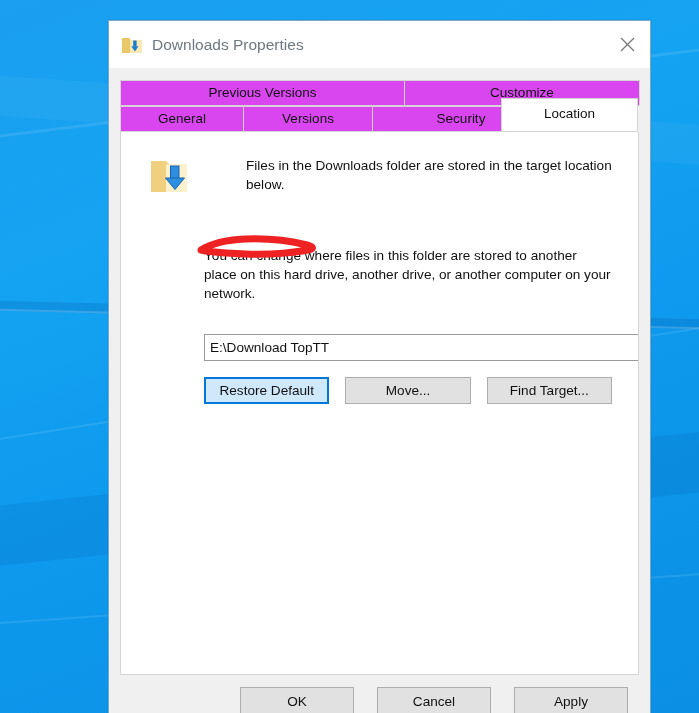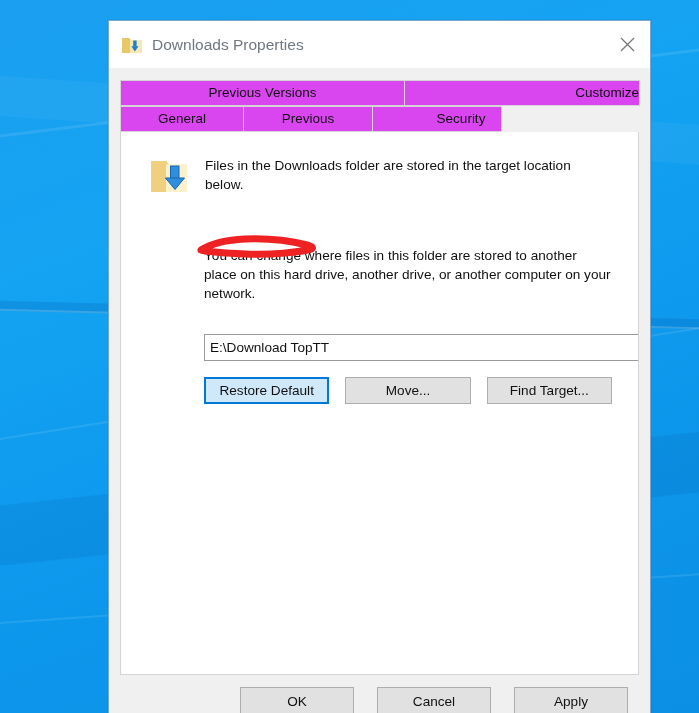--- a/index.html
+++ b/index.html
@@ -119,21 +119,21 @@
     font-size: 13.5px;
     color: #111;
     text-align: center;
     line-height: 24px;
     height: 26px;
     cursor: default;
     position: relative;
     margin-right: -1px;
   }
   .tab.r1-a { width: 285px; }
-  .tab.r1-b { width: 236px; text-align: right; }
+  .tab.r1-b { width: 236px; }
   .tab.r2-a { width: 124px; }
   .tab.r2-b { width: 130px; }
   .tab.r2-c { width: 130px; padding-left: 48px; }
   .tab.active {
     background: #ffffff;
     border-bottom-color: #ffffff;
     height: 34px;
     line-height: 30px;
     margin-top: -8px;
     border-color: #d4d4d4;
@@ -155,20 +155,21 @@
   }
 
   
   .panel-inner {
     position: relative;
     padding: 22px 26px 0 22px;
   }
   .info-row {
     display: flex;
     align-items: flex-start;
+    gap: 41px;
   }
   #folder-icon-large {
     width: 44px;
     height: 44px;
     flex: 0 0 auto;
     position: relative;
     margin-top: 0px;
     margin-left: 4px;
   }
   .info-text {
@@ -299,24 +300,27 @@
         </div>
         <div class="tab r1-b">
           <span>Customize</span>
         </div>
       </div>
       <div class="tab-row">
         <div class="tab r2-a">
           <span>General</span>
         </div>
         <div class="tab r2-b">
-          <span>Previous</span>
+          <span>Versions</span>
         </div>
         <div class="tab r2-c">
           <span>Security</span>
+        </div>
+        <div class="tab active">
+          <span>Location</span>
         </div>
       </div>
     </div>
 
     <div id="tabpanel">
       <div class="panel-inner">
 
         <div class="info-row">
           <div id="folder-icon-large">
             <svg class="folder-svg" viewBox="0 0 44 44">

